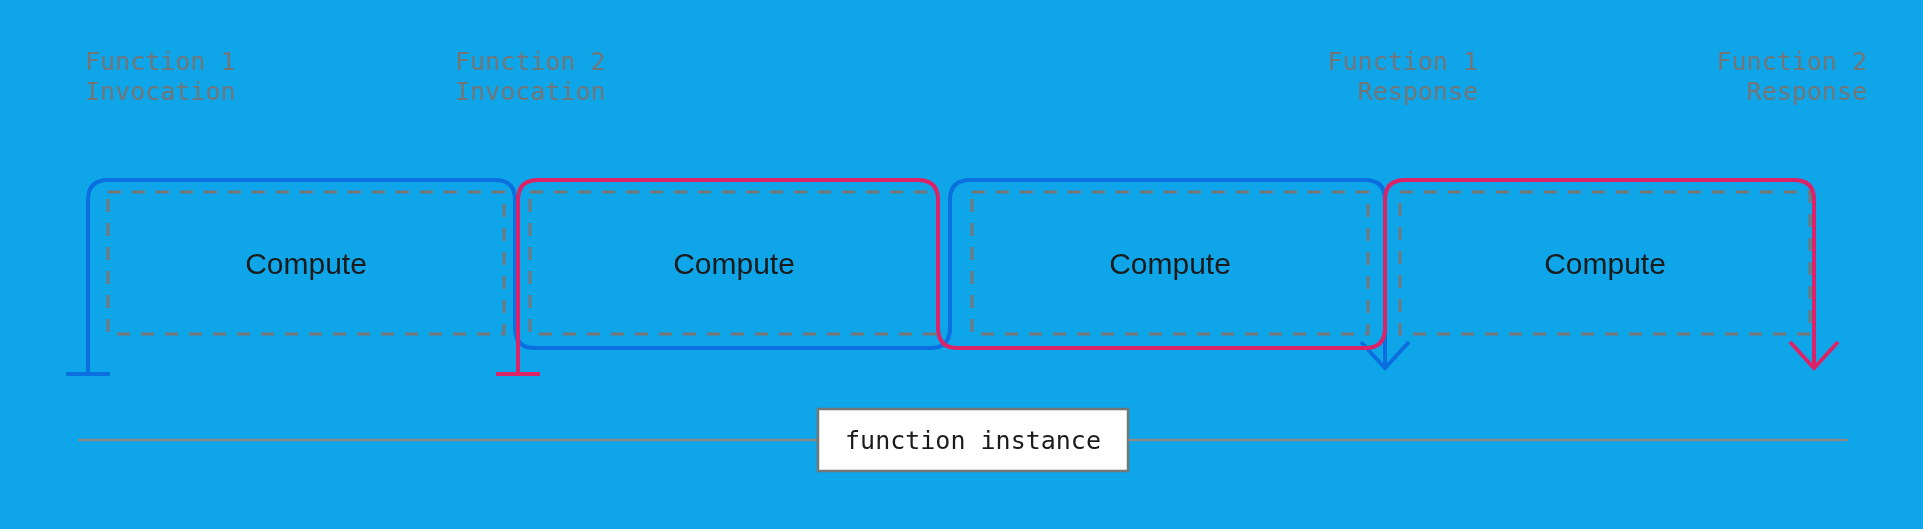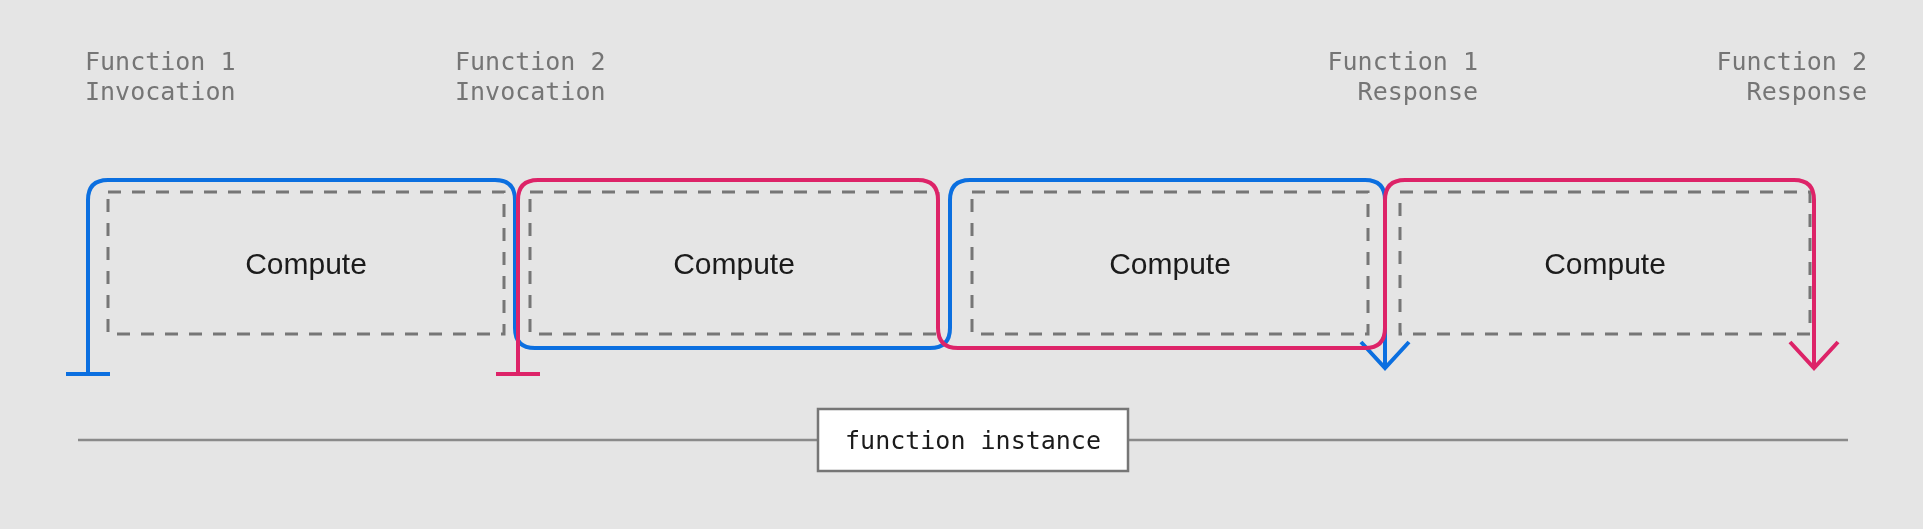--- a/index.html
+++ b/index.html
@@ -83,21 +83,21 @@
   }
   .instance-box {
     fill: #ffffff;
     stroke: #767676;
     stroke-width: 2.5;
   }
 </style>
 </head>
 <body>
 
-<div id="diagram-root" style="background: #e5e5e5;">
+<div id="diagram-root" style="background: #0ea5e9;">
   <svg id="diagram-svg" viewBox="0 0 1923 529" xmlns="http://www.w3.org/2000/svg">
 
     <g>
       <text class="label-mono" x="85" y="70">Function 1</text>
       <text class="label-mono" x="85" y="100">Invocation</text>
     </g>
 
     <g>
       <text class="label-mono" x="455" y="70">Function 2</text>
       <text class="label-mono" x="455" y="100">Invocation</text>

